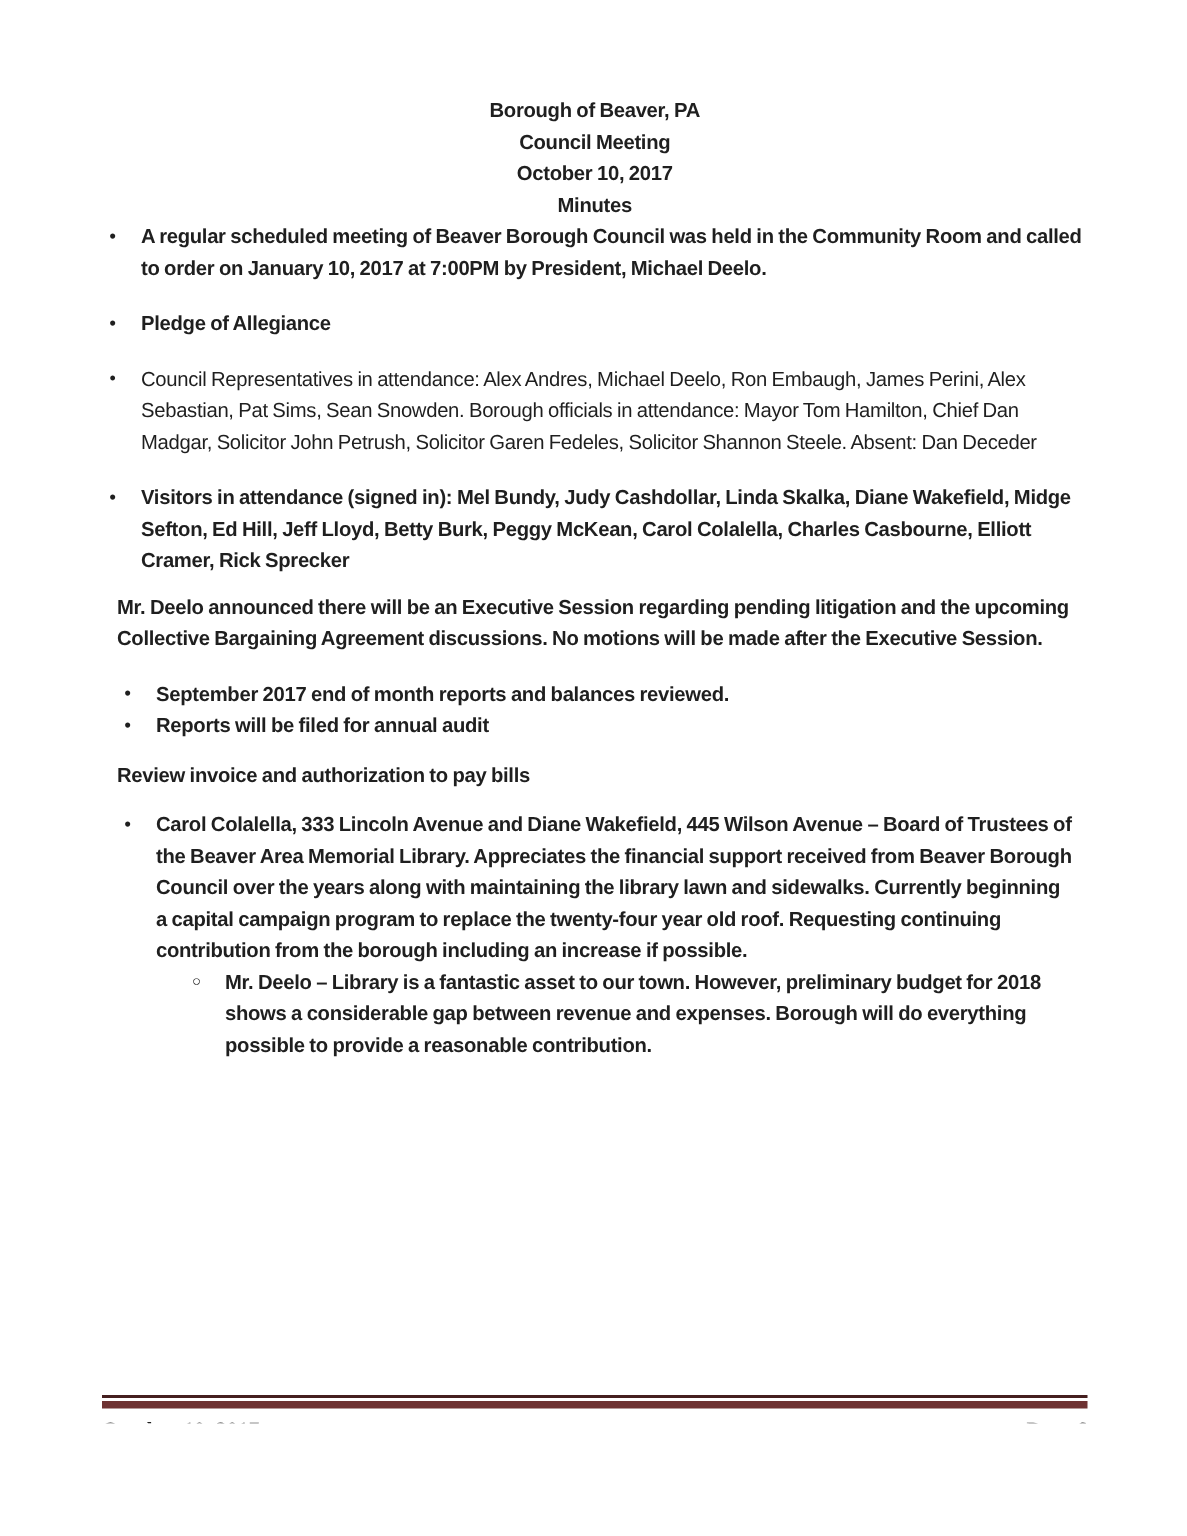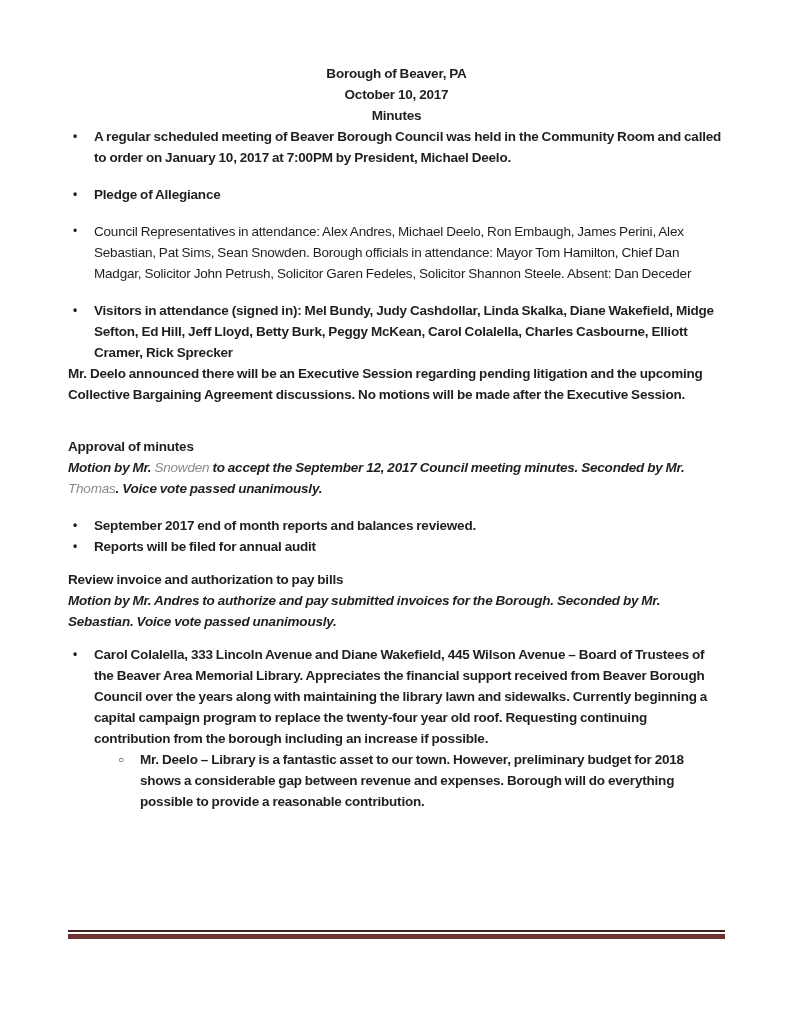--- a/index.html
+++ b/index.html
@@ -43,21 +43,21 @@
     width: 26px;
     box-sizing: border-box;
     padding-left: 5px;
     font-size: 12px;
   }
   .btext { flex: 1; }
   .regular-weight { font-weight: 400; }
 
   .exec-note { margin-top: 10px; }
 
-  .section { margin: 0; }
+  .section { margin: 10px; }
   .sec-approval  { margin-top: 31px; }
   .sec-treasurer { margin-top: 16px; }
   .sec-invoices  { margin-top: 12px; }
   .sec-public    { margin-top: 12px; }
 
   .heading { font-weight: 700; }
   .motion { font-style: italic; font-weight: 700; }
   .seg { font-style: italic; }
   .seg-muted { font-weight: 400; }
 
@@ -89,20 +89,21 @@
     word-spacing: 0;
   }
 </style>
 </head>
 <body>
 
 <div class="page" style="color: rgb(31, 31, 31);">
 
   <div class="title-block">
     <div class="title-line">Borough of Beaver, PA</div>
+    <div class="title-line">Council Meeting</div>
     <div class="title-line">October 10, 2017</div>
     <div class="title-line">Minutes</div>
   </div>
 
   <ul class="bullets top-bullets">
     <li class="bullet">
       <span class="marker">•</span>
       <span class="btext">A regular scheduled meeting of Beaver Borough Council was held in the Community Room and called to order on January 10, 2017 at 7:00PM by President, Michael Deelo.</span>
     </li>
     <li class="bullet">
@@ -114,43 +115,36 @@
       <span class="btext regular-weight">Council Representatives in attendance: Alex Andres, Michael Deelo, Ron Embaugh, James Perini, Alex Sebastian, Pat Sims, Sean Snowden.  Borough officials in attendance: Mayor Tom Hamilton, Chief Dan Madgar, Solicitor John Petrush, Solicitor Garen Fedeles, Solicitor Shannon Steele.  Absent:  Dan Deceder</span>
     </li>
     <li class="bullet">
       <span class="marker">•</span>
       <span class="btext">Visitors in attendance (signed in):  Mel Bundy, Judy Cashdollar, Linda Skalka, Diane Wakefield, Midge Sefton, Ed Hill, Jeff Lloyd, Betty Burk, Peggy McKean, Carol Colalella, Charles Casbourne, Elliott Cramer, Rick Sprecker</span>
     </li>
   </ul>
 
   <p class="exec-note section">Mr. Deelo announced there will be an Executive Session regarding pending litigation and the upcoming Collective Bargaining Agreement discussions.  No motions will be made after the Executive Session.</p>
 
-  <div class="section sec-approval">
-    <div class="heading">Approval of minutes</div>
-    <div class="motion">
-      <span class="seg">Motion by Mr. </span><span class="seg seg-muted" style="color: rgb(138, 138, 138);">Snowden</span><span class="seg"> to accept the September 12, 2017 Council meeting minutes.  Seconded by Mr. </span><span class="seg seg-muted" style="color: rgb(138, 138, 138);">Thomas</span><span class="seg">.  Voice vote passed unanimously.</span>
-    </div>
-  </div>
 
   <div class="section sec-treasurer">
     <ul class="bullets">
       <li class="bullet">
         <span class="marker">•</span>
         <span class="btext">September 2017 end of month reports and balances reviewed.</span>
       </li>
       <li class="bullet">
         <span class="marker">•</span>
         <span class="btext">Reports will be filed for annual audit</span>
       </li>
     </ul>
   </div>
 
   <div class="section sec-invoices">
     <div class="heading">Review invoice and authorization to pay bills</div>
-    <div class="motion">Motion by Mr. Andres to authorize and pay submitted invoices for the Borough. Seconded by Mr. Sebastian. Voice vote passed unanimously.</div>
   </div>
 
   <div class="section sec-public">
     <ul class="bullets">
       <li class="bullet">
         <span class="marker">•</span>
         <span class="btext">Carol Colalella, 333 Lincoln Avenue and Diane Wakefield, 445 Wilson Avenue – Board of Trustees of the Beaver Area Memorial Library.  Appreciates the financial support received from Beaver Borough Council over the years along with maintaining the library lawn and sidewalks.  Currently beginning a capital campaign program to replace the twenty-four year old roof.  Requesting continuing contribution from the borough including an increase if possible.</span>
       </li>
       <li class="bullet sub-bullet">
         <span class="marker">○</span>

